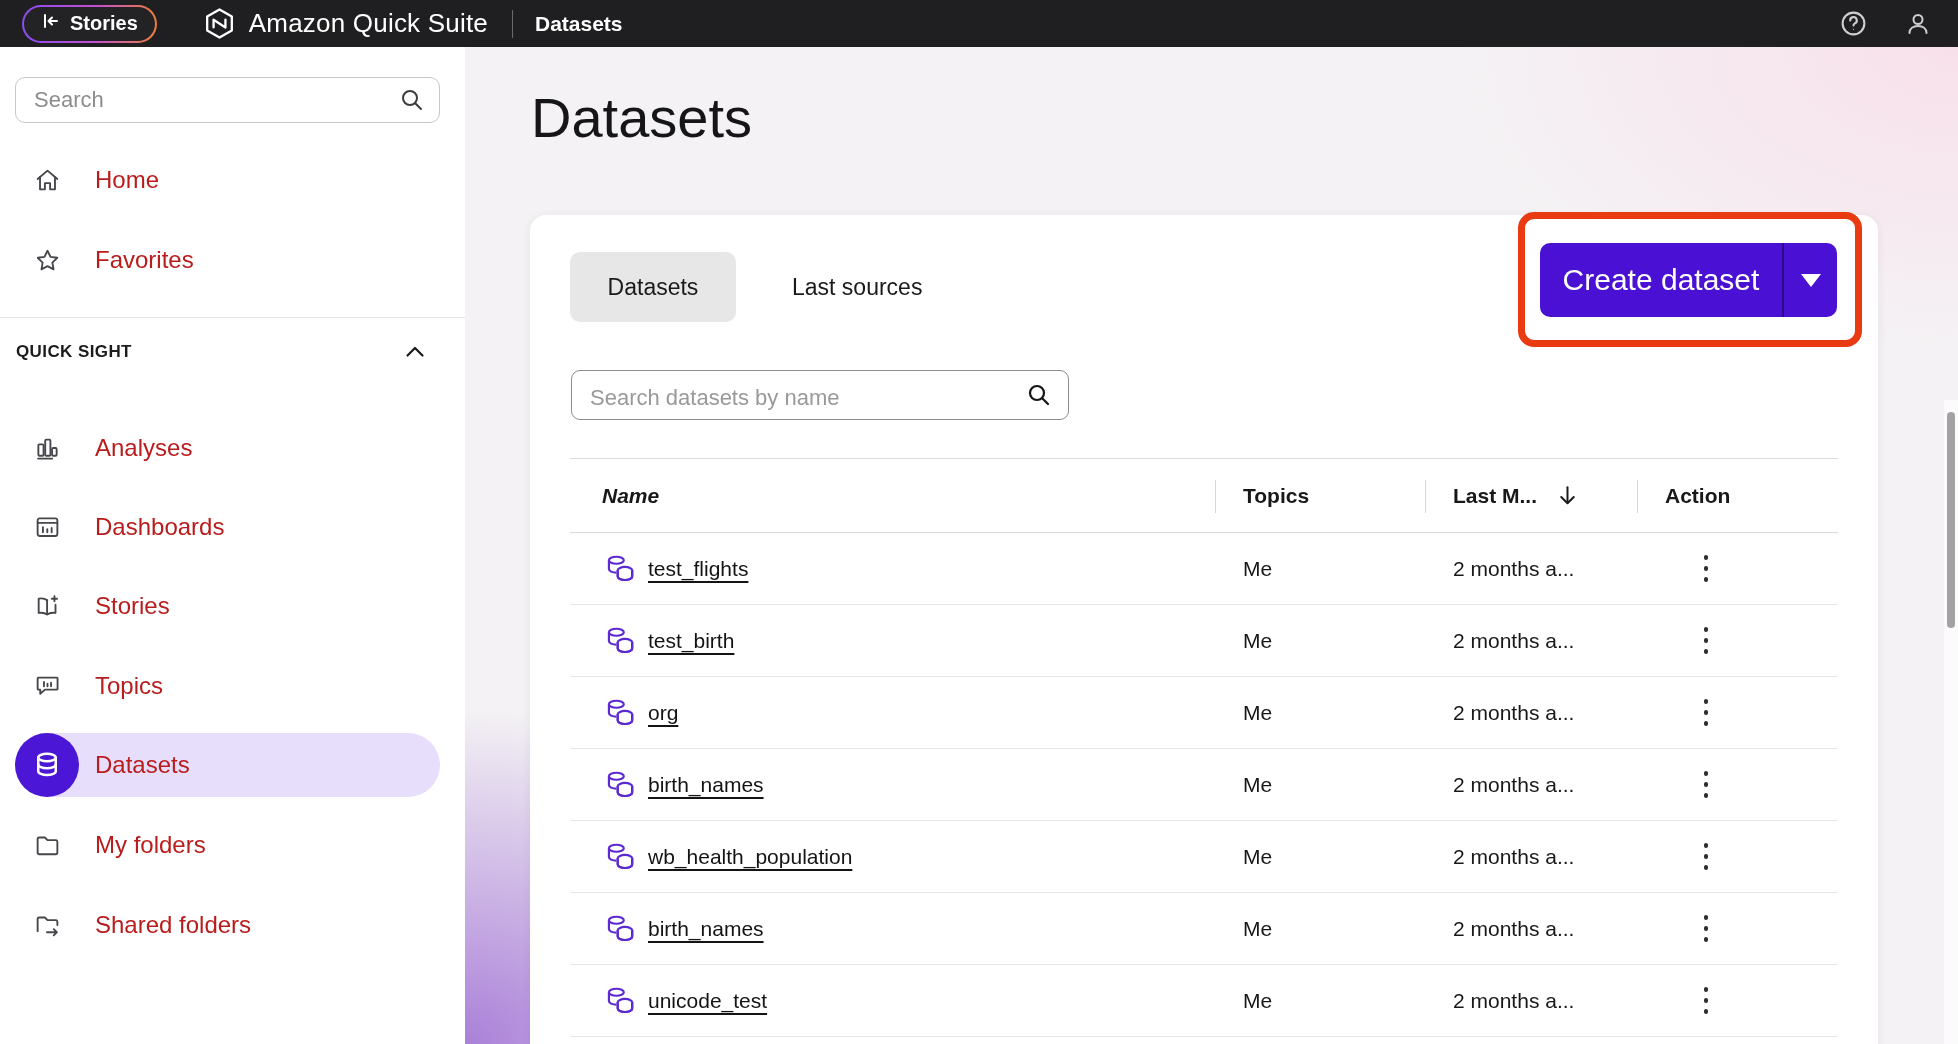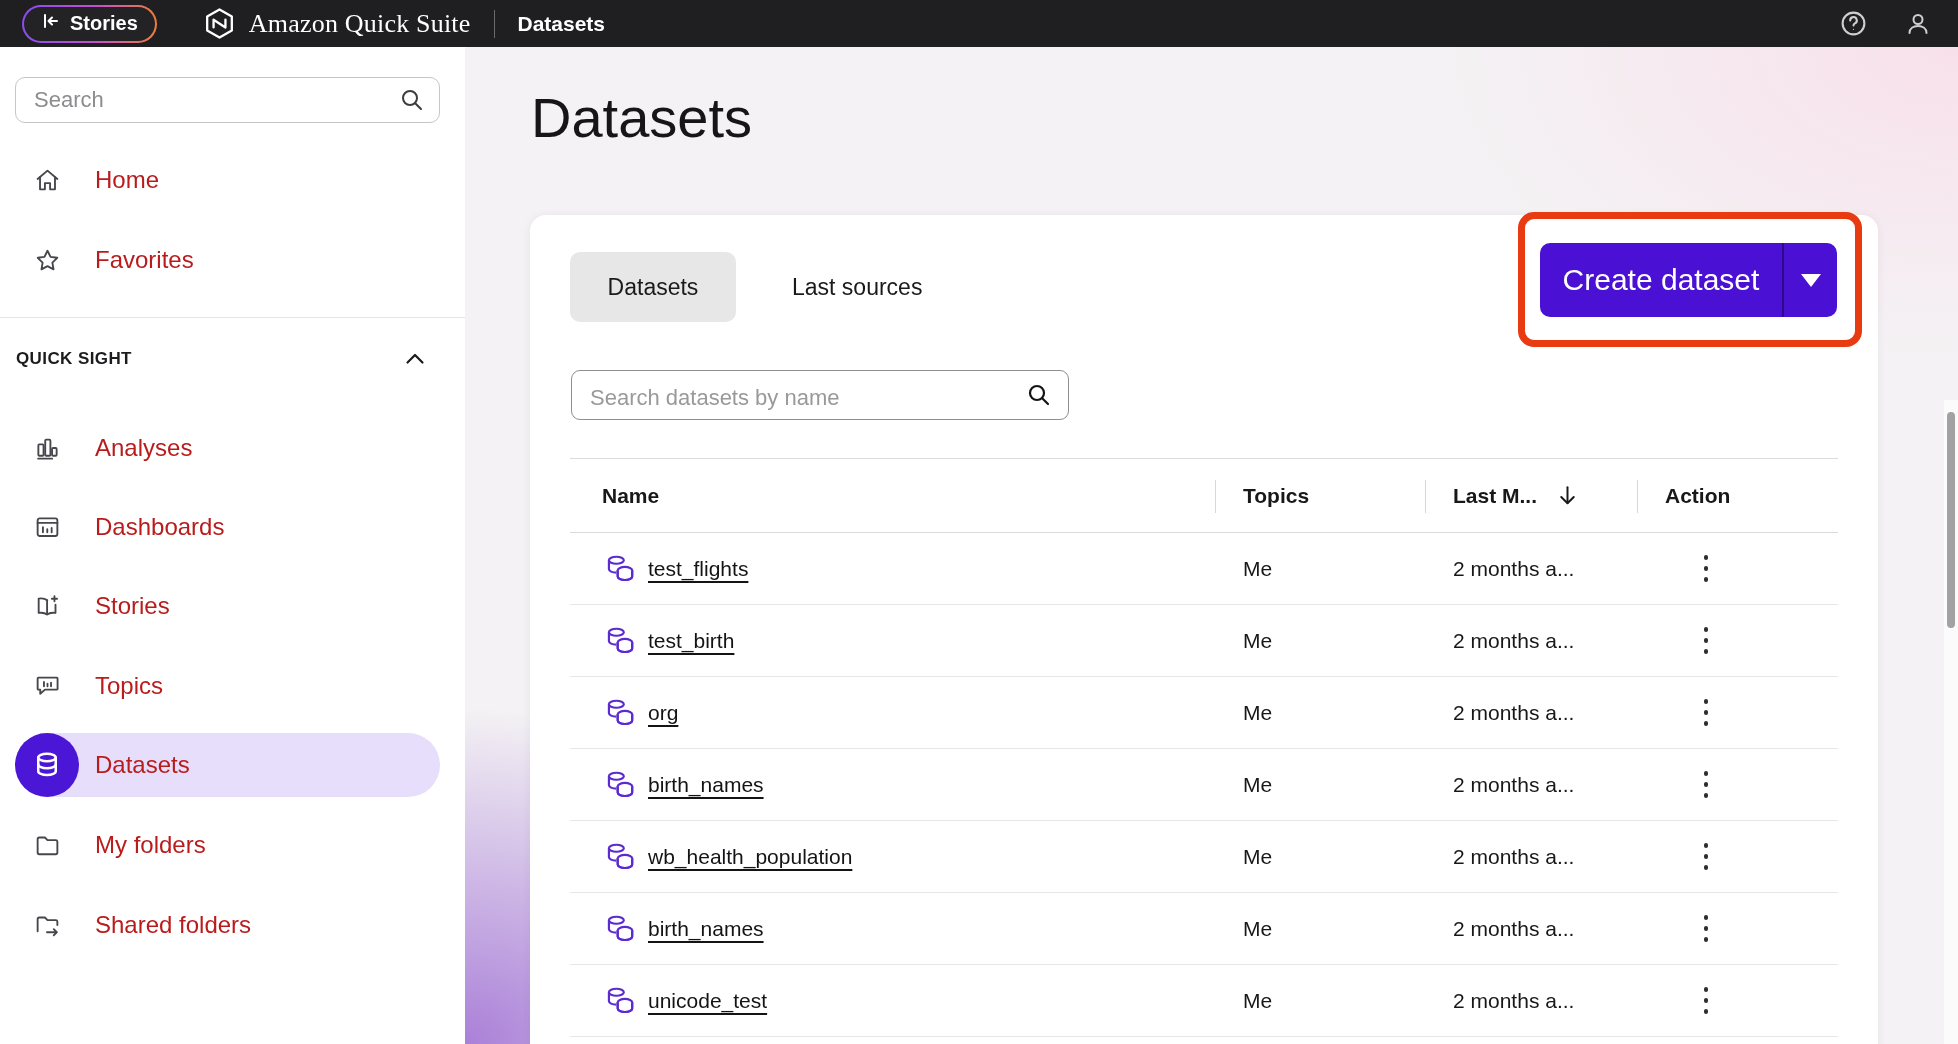--- a/index.html
+++ b/index.html
@@ -8,42 +8,42 @@
   .stage { position:relative; width:1958px; height:1044px; }
 
   
   .topbar { position:absolute; left:0; top:0; width:1958px; height:47px; background:#1f1f21;
     display:flex; align-items:center; z-index:20; }
   .explore-pill { margin-left:22px; padding:2px; border-radius:20px;
     background:linear-gradient(90deg,#8a4df0 0%,#c44fd0 55%,#ef7e38 100%); cursor:pointer; }
   .explore-inner { display:flex; align-items:center; gap:9px; height:34px; padding:0 17px;
     border-radius:18px; background:#232325; color:#fff; font-size:20px; font-weight:700; }
   .logo { margin-left:46px; display:flex; align-items:center; }
-  .app-title { margin-left:13px; color:#fff; font-size:26px; font-weight:500; letter-spacing:.2px;font-family:Liberation Serif, serif; }
+  .app-title { margin-left:13px; color:#fff; font-size:26px; font-weight:500; letter-spacing:.2px; }
   .tb-divider { width:1px; height:28px; background:#6a6a6d; margin:0 22px 0 24px; }
   .breadcrumb { color:#fff; font-size:21px; font-weight:700; }
   .tb-spacer { flex:1; }
   .tb-icons { display:flex; align-items:center; gap:36px; margin-right:26px; }
   .tb-iconbtn { display:flex; align-items:center; justify-content:center; cursor:pointer; }
 
   
   .sidebar { position:absolute; left:0; top:47px; width:465px; height:997px; background:#fff; z-index:10; }
   .side-search { position:absolute; left:15px; top:30px; width:425px; height:46px; }
   .side-search input { width:100%; height:100%; border:1.5px solid #c7c5c8; border-radius:10px;
     font-size:22px; padding:0 65px 0 18px; color:#222; outline:none; font-family:inherit; }
   .side-search input::placeholder { color:#8d8b8e; }
   .side-search .mag { position:absolute; right:14px; top:9px; }
   .nav-item { position:absolute; left:15px; width:425px; height:64px; display:flex; align-items:center;
     cursor:pointer; border-radius:32px; }
   .nav-item .icon-wrap { width:64px; height:64px; display:flex; align-items:center; justify-content:center; flex:0 0 64px; }
   .nav-item .nav-label { font-size:24px; color:#b91c1c; margin-left:16px; }
   .nav-item.selected { background:#e7defb; }
   .nav-item.selected .icon-wrap { background:#4b16d6; border-radius:50%; }
   .side-divider { position:absolute; left:0; top:270px; width:465px; height:1px; background:#e5e3e5; }
-  .section-row { position:absolute; left:16px; top:299px; width:424px; height:26px;
+  .section-row { position:absolute; left:16px; top:292px; width:424px; height:26px;
     display:flex; align-items:center; justify-content:space-between; }
   .section-label { font-size:17px; font-weight:600; letter-spacing:.4px; color:#1c1c1e; }
   .collapse-btn { margin-right:12px; cursor:pointer; display:flex; }
 
   
   .main { position:absolute; left:465px; top:47px; width:1493px; height:997px; overflow:hidden;
     background:
       radial-gradient(55% 50% at 100% 0%, #f8e0ea 0%, rgba(248,224,234,0) 62%),
       radial-gradient(46% 58% at 0% 100%, #aa80d8 0%, rgba(170,128,216,0) 58%),
       #f4f2f4; }
@@ -61,21 +61,21 @@
   .ds-search input { width:100%; height:100%; border:1.5px solid #8f8d90; border-radius:9px;
     font-size:22px; padding:5px 56px 0 18px; color:#222; outline:none; font-family:inherit; }
   .ds-search input::placeholder { color:#9a989b; }
   .ds-search .mag { position:absolute; right:16px; top:11px; }
 
   .table { position:absolute; left:40px; top:243px; width:1268px; }
   .trow { display:grid; grid-template-columns:645px 210px 212px 1fr; align-items:center; }
   .thead { height:75px; border-top:1px solid #dcdadc; border-bottom:1px solid #dcdadc;
     font-weight:700; font-size:21px; }
   .th { position:relative; height:100%; display:flex; align-items:center; padding-left:28px; }
-  .th.first { padding-left:32px; }
+  .th.first { padding-left:32px;font-style:italic; }
   .th.sep::before { content:""; position:absolute; left:0; top:21px; width:1px; height:33px; background:#d8d6d8; }
   .sort-icon { margin-left:18px; display:flex; }
   .tr { height:72px; border-bottom:1px solid #e8e6e8; font-size:21px; }
   .td { display:flex; align-items:center; padding-left:28px; overflow:hidden; }
   .td.name { padding-left:35px;text-align:center; }
   .td.name .ds-icon { display:flex; margin-right:12px; flex:0 0 auto; }
   .td.name a { color:#141416; text-decoration:underline; text-underline-offset:5px;
     text-decoration-thickness:1.5px; cursor:pointer; }
   .kebab { margin-left:24px; width:34px; height:44px; display:flex; flex-direction:column;
     align-items:center; justify-content:center; gap:6.5px; cursor:pointer; }

